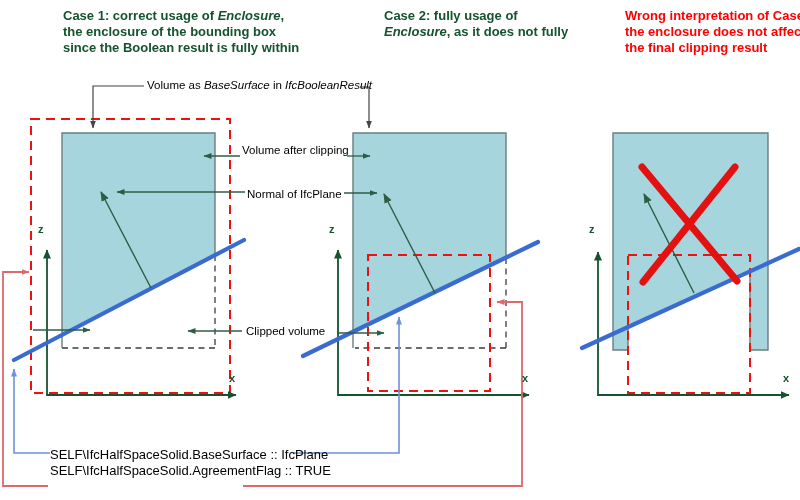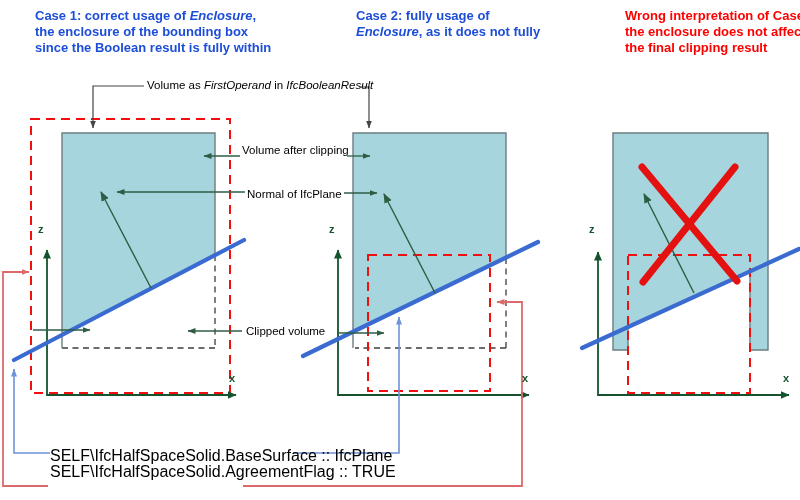--- a/index.html
+++ b/index.html
@@ -1,25 +1,25 @@
 <!DOCTYPE html>
 <html><head>
 <meta charset="utf-8">
 <style>
   html,body{margin:0;padding:0;background:#fff;}
   #canvas{position:relative;width:800px;height:500px;background:#ffffff;overflow:hidden;
           font-family:"Liberation Sans","DejaVu Sans",sans-serif;}
   #diagram-svg{position:absolute;left:0;top:0;}
   .txt{position:absolute;color:#000;font-size:11.5px;white-space:nowrap;}
   .heading{position:absolute;font-size:13px;font-weight:bold;line-height:16px;white-space:nowrap;}
-  .heading.blue{color:#1d4ed8;}
+  .heading.blue{color:#14532d;margin-left:28px;}
   .heading.red{color:#FF0000;}
   .axis-label{position:absolute;color:#14532D;font-size:11px;font-weight:bold;white-space:nowrap;}
   .footer-caption{position:absolute;font-size:12.5px;color:#000;white-space:nowrap;}
-  .footer-line{position:absolute;font-size:16px;color:#000;white-space:nowrap;}
+  .footer-line{position:absolute;font-size:13px;color:#000;white-space:nowrap;}
   i{font-style:italic;}
 </style>
 </head>
 <body>
 
 <div id="canvas">
 
 <svg id="diagram-svg" width="800" height="500" viewBox="0 0 800 500">
   <defs>
     <marker id="ah-axis" markerUnits="userSpaceOnUse" markerWidth="10" markerHeight="9" refX="8.5" refY="4" orient="auto">
@@ -95,21 +95,21 @@
   <div>Case 2: fully usage of</div>
   <div><i>Enclosure</i><span>, as it does not fully</span></div>
 </div>
 
 <div class="heading red" style="left:625px;top:8px;">
   <div>Wrong interpretation of Case 2:</div>
   <div>the enclosure does not affect</div>
   <div>the final clipping result</div>
 </div>
 
-<div class="txt" style="left:147px;top:79px;"><span>Volume as </span><i>FirstOperand</i><span> in </span><i>IfcBooleanResult</i></div>
+<div class="txt" style="left:147px;top:79px;"><span>Volume as </span><i>BaseSurface</i><span> in </span><i>IfcBooleanResult</i></div>
 
 <div class="txt" style="left:242px;top:144px;">Volume after clipping</div>
 <div class="txt" style="left:247px;top:180px;margin-top:8px;">Normal of IfcPlane</div>
 <div class="txt" style="left:246px;top:325px;">Clipped volume</div>
 
 <div class="axis-label" style="left:38px;top:223px;">z</div>
 <div class="axis-label" style="left:229px;top:372px;">x</div>
 <div class="axis-label" style="left:329px;top:223px;">z</div>
 <div class="axis-label" style="left:522px;top:372px;">x</div>
 <div class="axis-label" style="left:589px;top:223px;">z</div>

